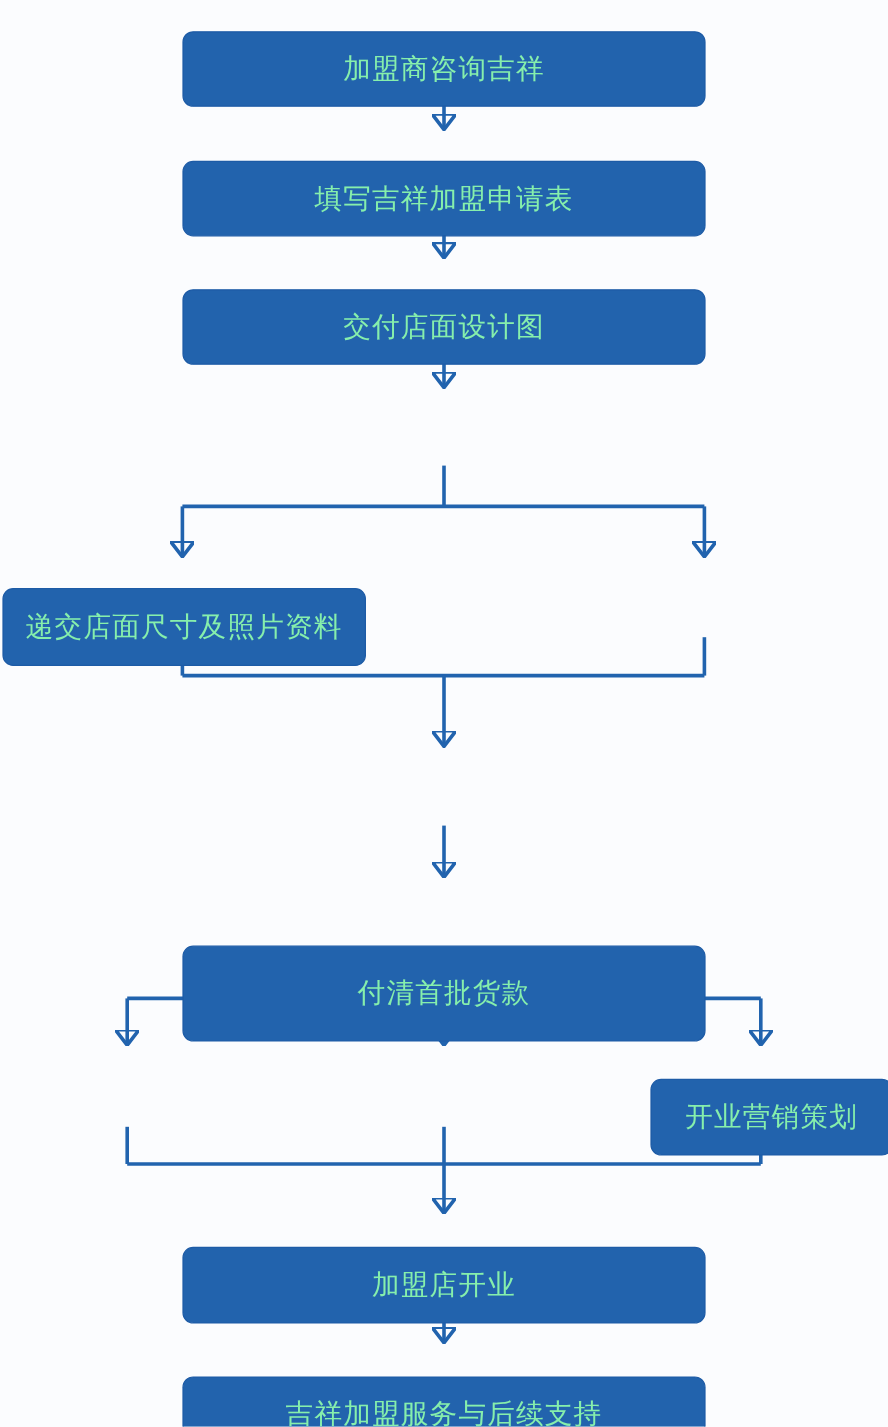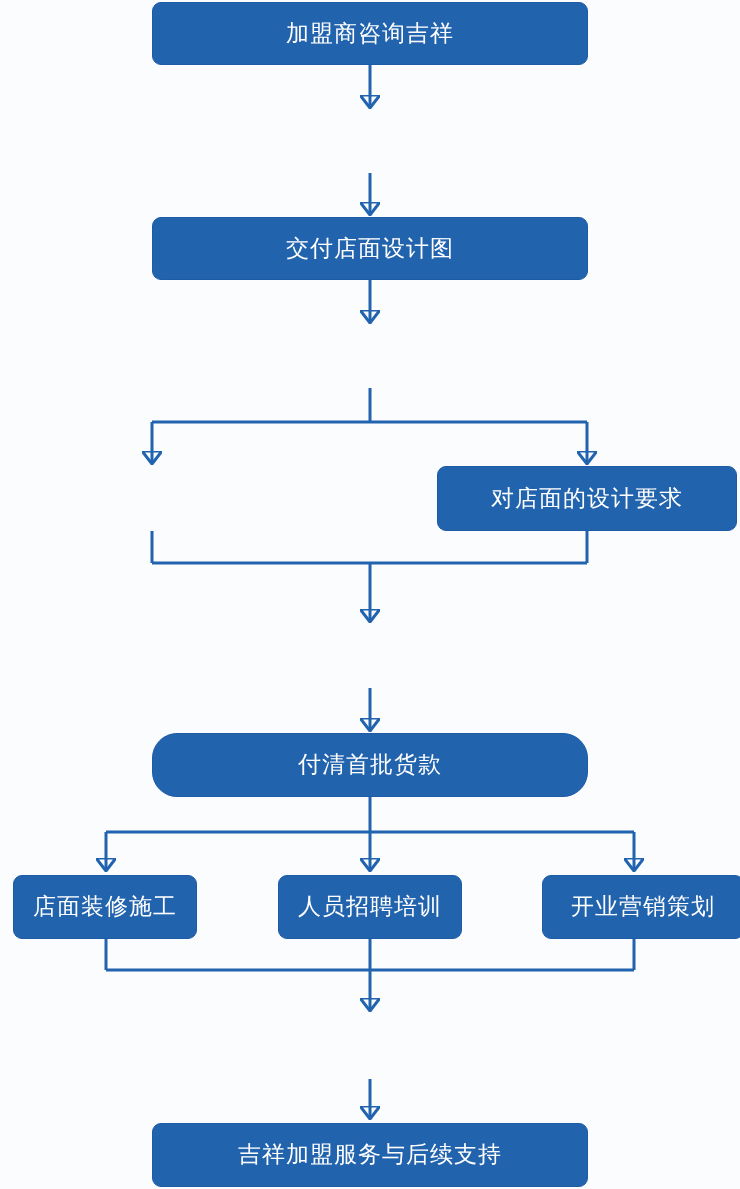--- a/index.html
+++ b/index.html
@@ -26,30 +26,31 @@
   .connectors path {
     stroke: #2163ae;
     stroke-width: 3;
     fill: none;
   }
   .node {
     position: absolute;
     background: #2263ad;
     border: 1px solid #1d5ba6;
     box-sizing: border-box;
-    color: #ffffff;
+    color: #86efac;
     border-radius: 9px;
     display: flex;
     align-items: center;
     justify-content: center;
     font-size: 23px;
     letter-spacing: 1px;
     text-align: center;
     line-height: 1.2;
     white-space: nowrap;
+    margin-top: 24px;
   }
 </style>
 </head>
 <body>
 
 <div class="canvas">
 
   <svg class="connectors" viewBox="0 0 740 1189" xmlns="http://www.w3.org/2000/svg">
     <defs>
       <marker id="arrow" markerUnits="userSpaceOnUse" markerWidth="14" markerHeight="20" refX="11" refY="10" orient="auto">
@@ -82,32 +83,32 @@
     <path d="M106 939 V970"></path>
     <path d="M634 939 V970"></path>
     <path d="M106 970 H634"></path>
     <path d="M370 939 V1009" marker-end="url(#arrow)"></path>
 
     <path d="M370 1079 V1117" marker-end="url(#arrow)"></path>
   </svg>
 
   <div class="node" style="left:152px; top:2px;    width:436px; height:63px;">加盟商咨询吉祥</div>
 
+  <div class="node" style="left:152px; top:110px;  width:436px; height:63px;">填写吉祥加盟申请表</div>
 
   <div class="node" style="left:152px; top:217px;  width:436px; height:63px;">交付店面设计图</div>
 
 
-
-  <div class="node" style="left:437px; top:466px;  width:300px; height:65px;">对店面的设计要求</div>
+  <div class="node" style="left:2px;   top:466px;  width:303px; height:65px;">递交店面尺寸及照片资料</div>
 
 
-  <div class="node" style="left:152px; top:733px;  width:436px; height:64px;border-radius:25px;">付清首批货款</div>
 
-  <div class="node" style="left:13px;  top:875px;  width:184px; height:64px;">店面装修施工</div>
+  <div class="node" style="left:152px; top:764px;  width:436px; height:80px;">付清首批货款</div>
 
-  <div class="node" style="left:278px; top:875px;  width:184px; height:64px;">人员招聘培训</div>
+
 
   <div class="node" style="left:542px; top:875px;  width:202px; height:64px;">开业营销策划</div>
 
+  <div class="node" style="left:152px; top:1015px; width:436px; height:64px;">加盟店开业</div>
 
   <div class="node" style="left:152px; top:1123px; width:436px; height:64px;">吉祥加盟服务与后续支持</div>
 
 </div>
 
 </body></html>

